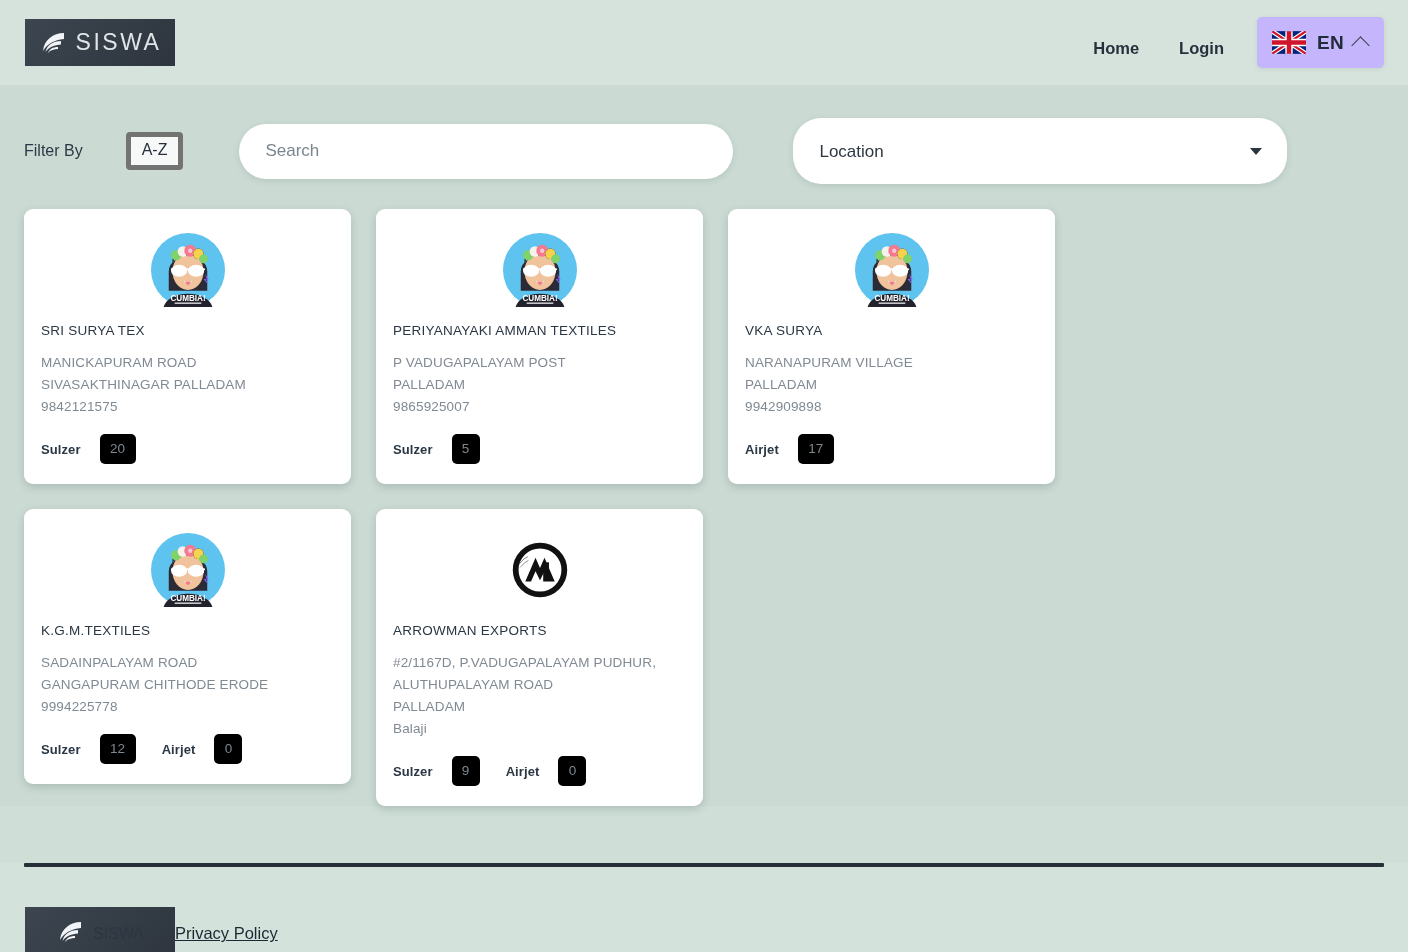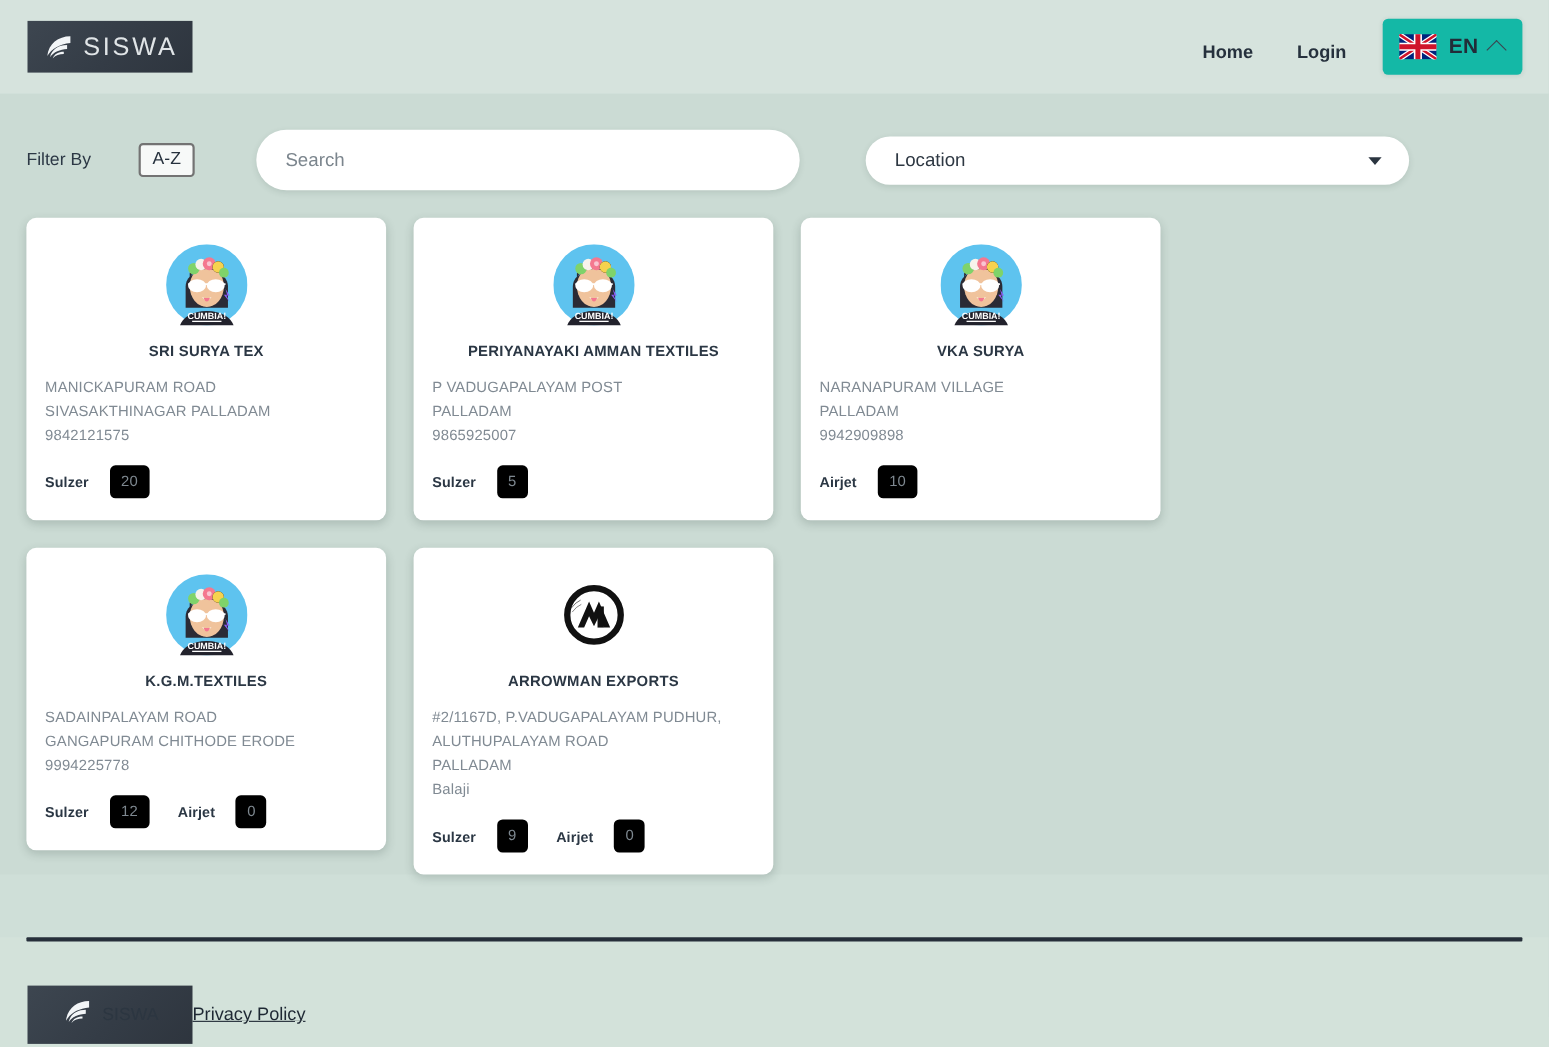--- a/index.html
+++ b/index.html
@@ -59,21 +59,21 @@
     font-weight: bold;
     color: #26313d;
     text-decoration: none;
     padding: 10px 20px;
     cursor: pointer;
     white-space: nowrap;
   }
 
   .lang-switch {
     margin-left: 13px;
-    background: #14b8a6;
+    background: #c4b5fd;
     border-radius: 5px;
     height: 51px;
     display: flex;
     align-items: center;
     gap: 11px;
     padding: 0 17px 0 15px;
     cursor: pointer;
     box-shadow: 0 1px 4px rgba(40,60,55,.10);
   }
   .flag { width: 34px; height: 23px; display:block; border-radius:1px; }
@@ -106,21 +106,21 @@
     padding-bottom: 0;
     gap: 12px;
   }
   .filter-label {
     font-size: 16px;
     color: #2c3845;
     margin-right: 31px;
     white-space: nowrap;
   }
   .az-btn {
-    border: 2px solid #737373;
+    border: 5px solid #737373;
     background: #f7f9f8;
     border-radius: 4px;
     font-size: 16px;
     color: #26313d;
     padding: 5px 11px 6px;
     cursor: pointer;
     line-height: 1.05;
   }
   .search-wrap { margin-left: 44px; }
   .search-input {
@@ -134,21 +134,21 @@
     color: #2d3742;
     padding: 0 26px;
     outline: none;
     box-shadow: 0 2px 6px rgba(40,60,55,.13);
   }
   .search-input::placeholder { color: #7b858d; }
 
   .loc-wrap { margin-left: 48px; position: relative; }
   .loc-select {
     width: 494px;
-    height: 44px;
+    height: 66px;
     border: none;
     border-radius: 28px;
     background: #fff;
     font-family: "Liberation Sans", sans-serif;
     font-size: 17px;
     color: #2d3742;
     padding: 0 44px 0 26px;
     outline: none;
     cursor: pointer;
     appearance: none;
@@ -187,26 +187,25 @@
     display: flex;
     justify-content: center;
     padding: 6px 0 16px;
   }
 
   .avatar { width: 74px; height: 74px; display: block; }
   .am-logo { width: 64px; height: 64px; display: block; margin: 5px 0; }
 
   .card-title {
     font-size: 13.5px;
-    font-weight: bold;
+    font-weight: normal;
     color: #2b3744;
     letter-spacing: .25px;
     line-height: 1.2;
     margin-bottom: 13px;
-    text-align: center;
   }
 
   .card-address { margin-bottom: 6px; }
   .addr-line {
     font-size: 13.5px;
     color: #808a93;
     line-height: 22px;
     letter-spacing: .15px;
     white-space: nowrap;
   }
@@ -433,21 +432,21 @@
         </div>
         <div class="card-title">VKA SURYA</div>
         <div class="card-address">
           <div class="addr-line">NARANAPURAM VILLAGE</div>
           <div class="addr-line">PALLADAM</div>
           <div class="addr-line">9942909898</div>
         </div>
         <div class="machines">
           <div class="machine">
             <span class="machine-label">Airjet</span>
-            <span class="machine-count w2">10</span>
+            <span class="machine-count w2">17</span>
           </div>
         </div>
       </div>
       <div class="card">
         <div class="card-logo-row">
   <svg class="avatar" viewBox="0 0 100 100">
     <circle cx="50" cy="50" r="50" fill="#5ec3ef"></circle>
     <path d="M24 52 C24 26 76 26 76 52 L76 78 L24 78 Z" fill="#2b2b35"></path>
     <path d="M50 82 C32 82 20 90 17 100 L83 100 C80 90 68 82 50 82 Z" fill="#22222c"></path>
     <ellipse cx="50" cy="52" rx="21" ry="25" fill="#f0c39c"></ellipse>

